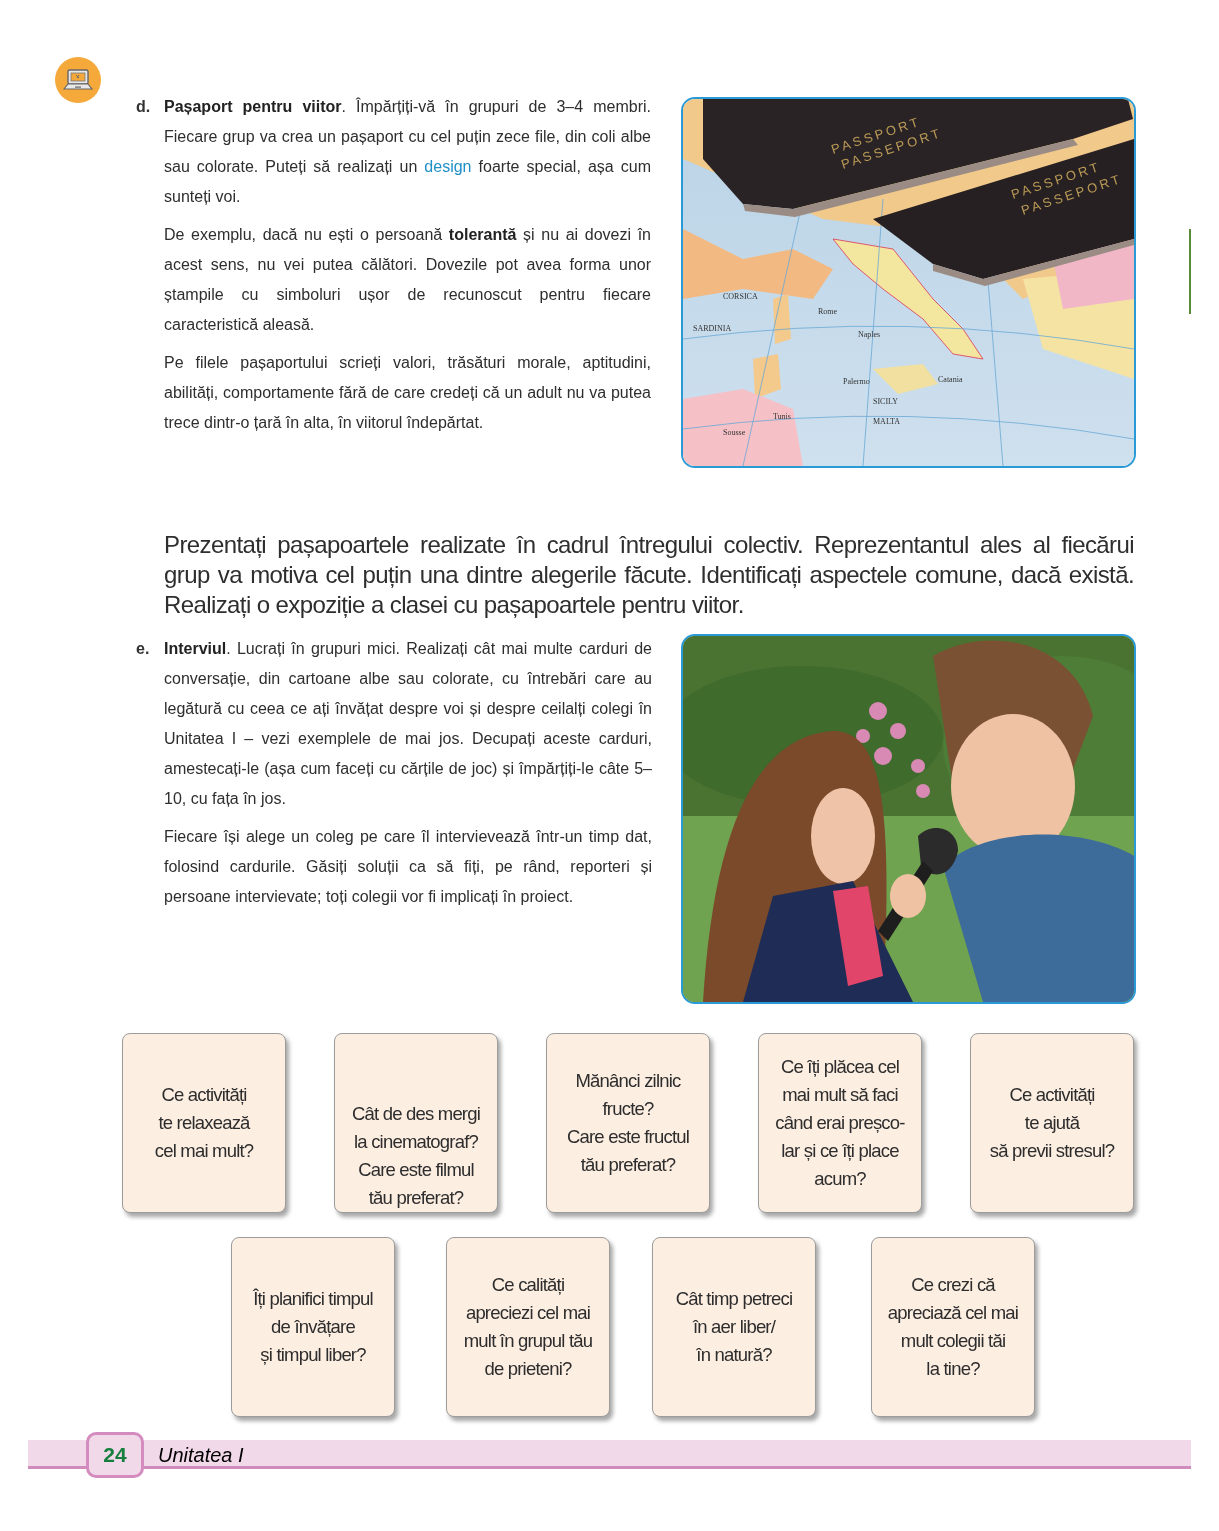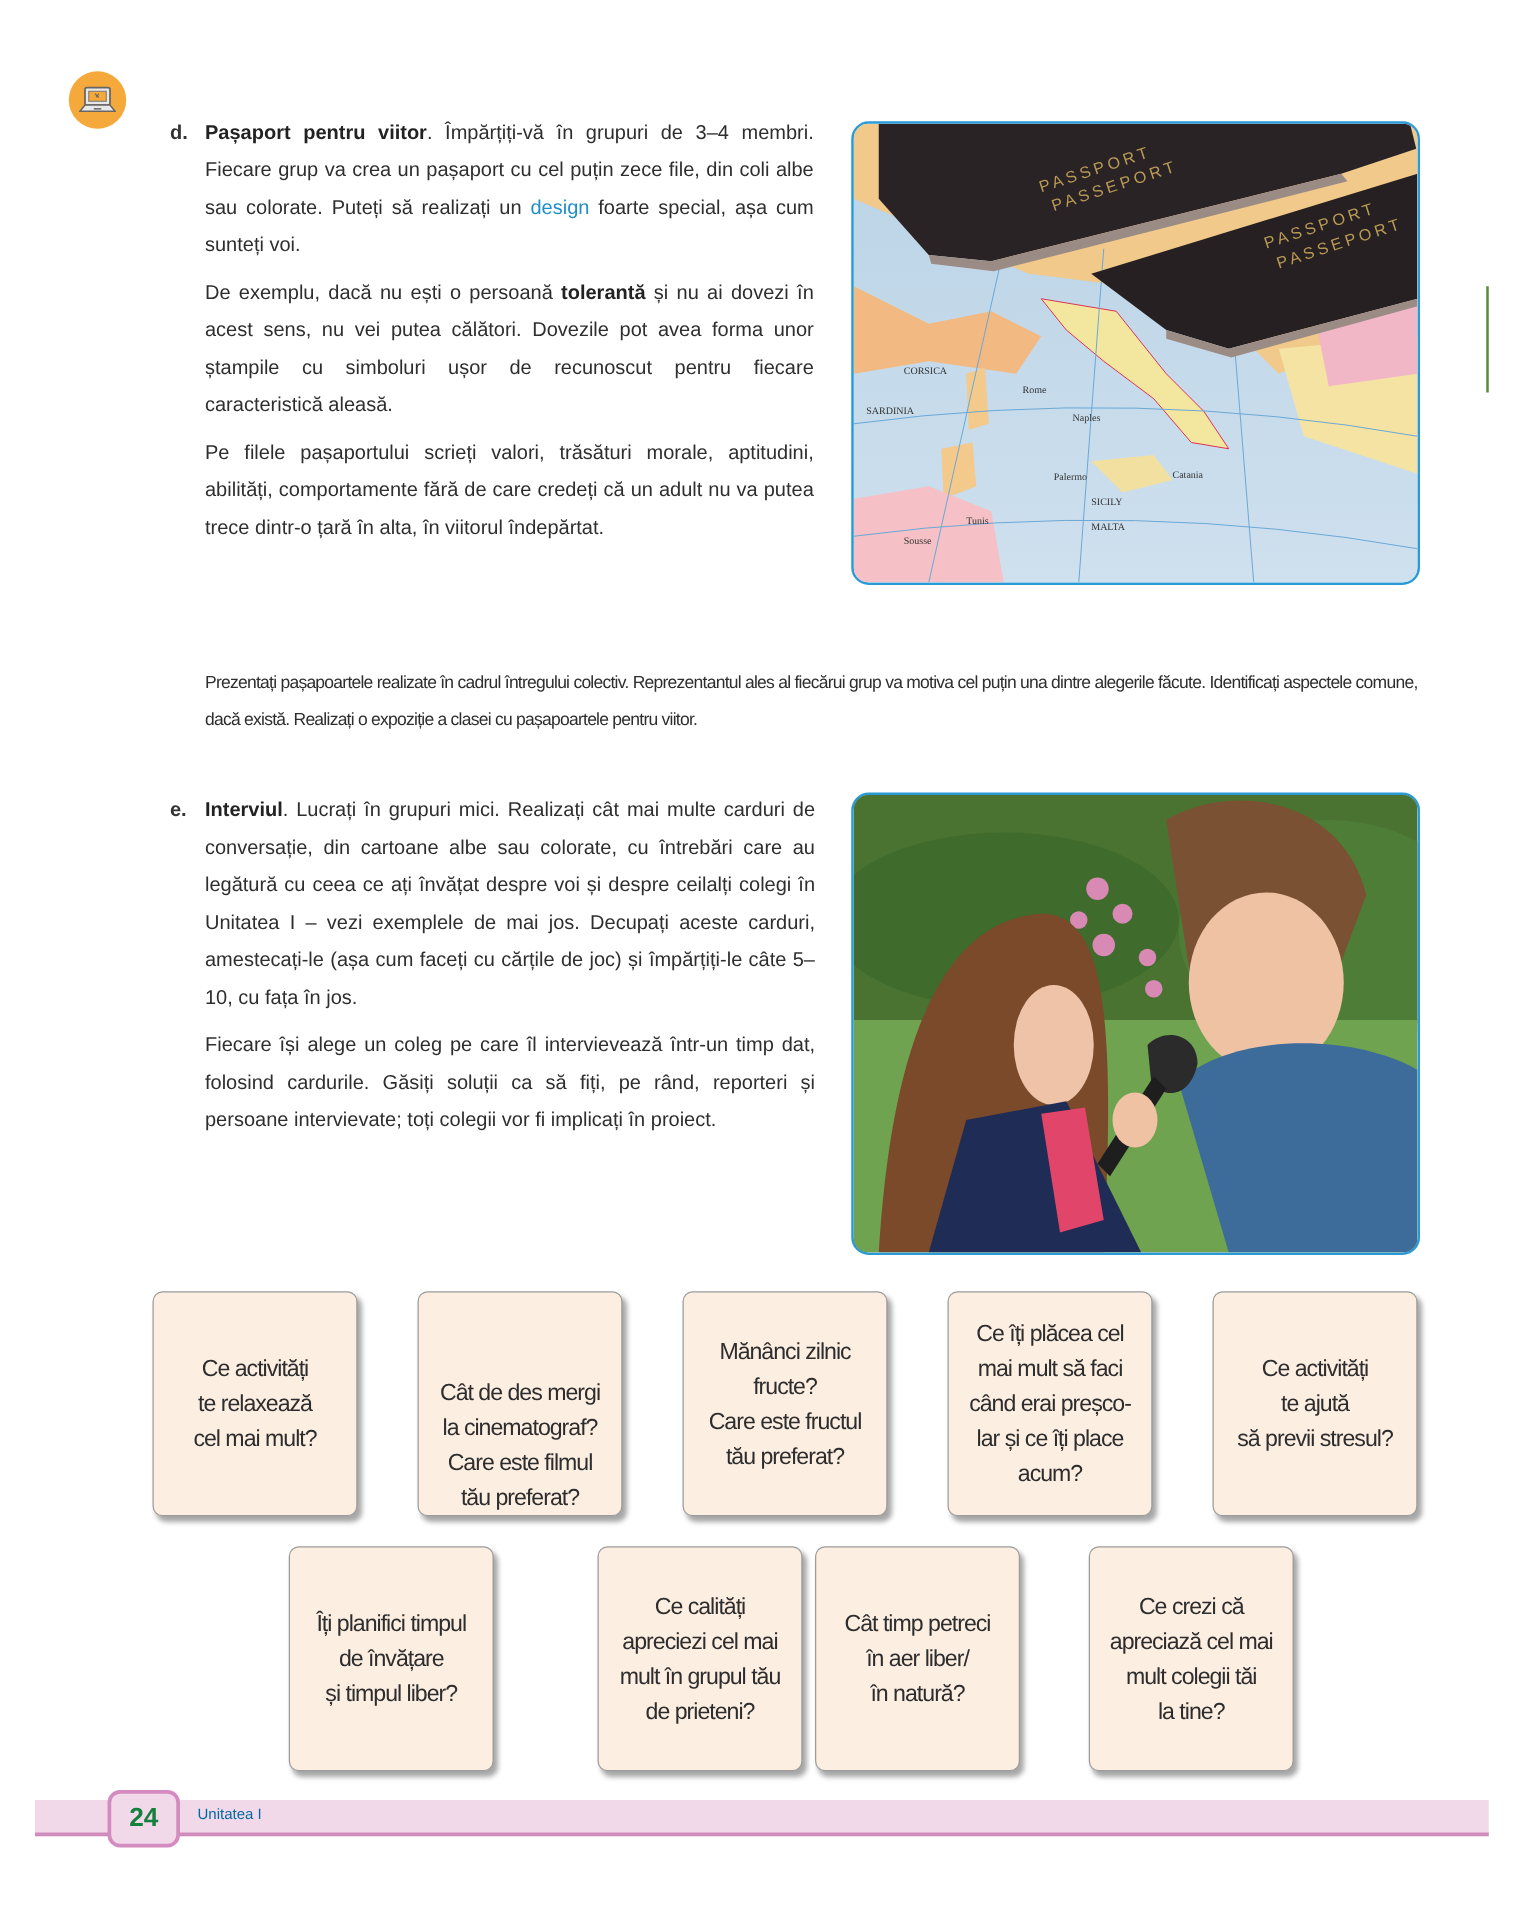--- a/index.html
+++ b/index.html
@@ -16,21 +16,21 @@
   .photo { position:absolute; border:2px solid #2a9ad6; border-radius:14px; overflow:hidden; }
   .card { position:absolute; width:162px; height:178px; background:#fdeee2; border:1px solid #9c9c9c;
           border-radius:8px; box-shadow:3px 4px 4px rgba(0,0,0,0.35);
           display:flex; align-items:center; justify-content:center; text-align:center; }
   .card span { font-size:18.5px; line-height:28px; color:#2d2d2d; letter-spacing:-0.8px; white-space:pre-line; }
   .footer-band { position:absolute; left:28px; top:1440px; width:1163px; height:26px; background:#f2d9ea;
           border-bottom:3px solid #d08bbd; }
   .page-box { position:absolute; left:86px; top:1432px; width:52px; height:40px; background:#f2d9ea;
           border:3px solid #d48cc0; border-radius:10px; display:flex; align-items:center; justify-content:center;
           font-weight:bold; font-size:21px; color:#15803d; }
-  .unit-label { position:absolute; left:158px; top:1444px; font-size:12px; color:#0369a1; }
+  .unit-label { position:absolute; left:158px; top:1444px; font-size:20px; color:#000000;font-style:italic; }
   .margin-rule { position:absolute; left:1189px; top:229px; width:2px; height:85px; background:#5a8a3a; }
 </style>
 </head>
 <body>
 
 <div class="laptop-badge">
   <svg width="30" height="24" viewBox="0 0 30 24">
     <rect x="5" y="2" width="20" height="14" rx="1.5" fill="#e8e8e8" stroke="#666" stroke-width="1.4"></rect>
     <rect x="8" y="5" width="14" height="8" fill="#f6a93b" stroke="#777" stroke-width="0.8"></rect>
     <path d="M13 7 l3 3 M14 10 l2 -3" stroke="#666" stroke-width="0.9"></path>
@@ -89,21 +89,21 @@
     <path d="M250 165 L300 180 L451 140 L451 146 L302 187 L250 172 Z" fill="#9a8c84"></path>
     <g font-family="Liberation Sans, sans-serif" font-size="13" fill="#b99a55" letter-spacing="3">
       <text x="150" y="55" transform="rotate(-18 150 55)">PASSPORT</text>
       <text x="160" y="70" transform="rotate(-18 160 70)">PASSEPORT</text>
       <text x="330" y="100" transform="rotate(-18 330 100)">PASSPORT</text>
       <text x="340" y="116" transform="rotate(-18 340 116)">PASSEPORT</text>
     </g>
   </svg>
 </div>
 
-<div class="body-text narrow" style="left:164px; top:530px; width:970px; font-size:14px;">
+<div class="body-text narrow" style="left:164px; top:530px; width:970px; font-size:24px;">
   <p>Prezentați pașapoartele realizate în cadrul întregului colectiv. Reprezentantul ales al fiecărui grup va motiva cel puțin una dintre alegerile făcute. Identificați aspectele comune, dacă există.  Realizați o expoziție a clasei cu pașapoartele pentru viitor.</p>
 </div>
 
 <div class="item-label" style="left:136px; top:640px;">e.</div>
 <div class="body-text" style="left:164px; top:634px; width:488px;">
   <p><span class="kw">Interviul</span><span>. Lucrați în grupuri mici. Realizați cât mai multe carduri de conversație, din cartoane albe sau colorate, cu întrebări care au legătură cu ceea ce ați învățat despre voi și despre ceilalți colegi în Unitatea I – vezi exemplele de mai jos. Decupați aceste carduri, amestecați-le (așa cum faceți cu cărțile de joc) și împărțiți-le câte 5–10, cu fața în jos.</span></p>
   <p>Fiecare își alege un coleg pe care îl intervievează într-un timp dat, folosind cardurile. Găsiți soluții ca să fiți, pe rând, reporteri și persoane intervievate; toți colegii vor fi implicați în proiect.</p>
 </div>
 
 <div class="photo" style="left:681px; top:634px; width:451px; height:366px;">
@@ -161,21 +161,21 @@
 <div class="card" style="left:970px; top:1033px;">
     <span>Ce activități
 te ajută
 să previi stresul?</span>
   </div>
 <div class="card" style="left:231px; top:1237px;">
     <span>Îți planifici timpul
 de învățare
 și timpul liber?</span>
   </div>
-<div class="card" style="left:446px; top:1237px;margin-left:32px;">
+<div class="card" style="left:446px; top:1237px;">
     <span>Ce calități
 apreciezi cel mai
 mult în grupul tău
 de prieteni?</span>
   </div>
 <div class="card" style="left:652px; top:1237px;">
     <span>Cât timp petreci
 în aer liber/
 în natură?</span>
   </div>

